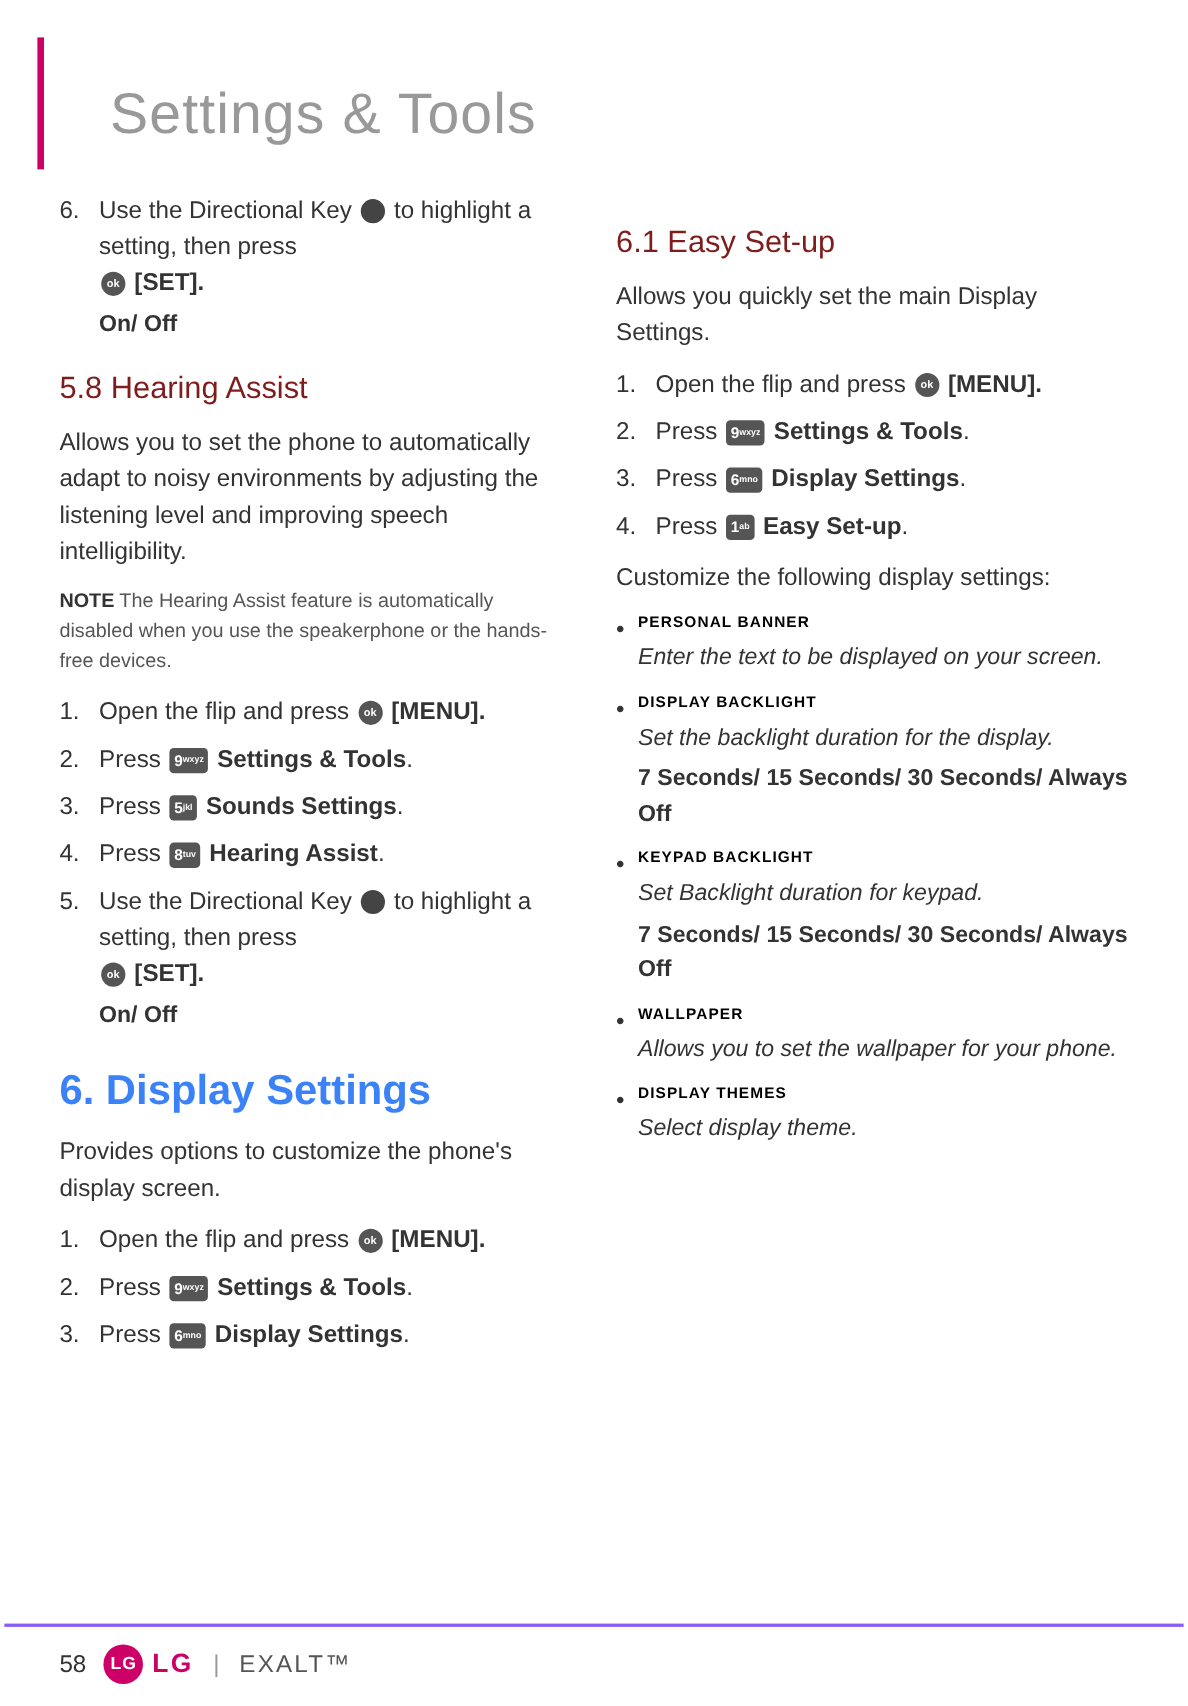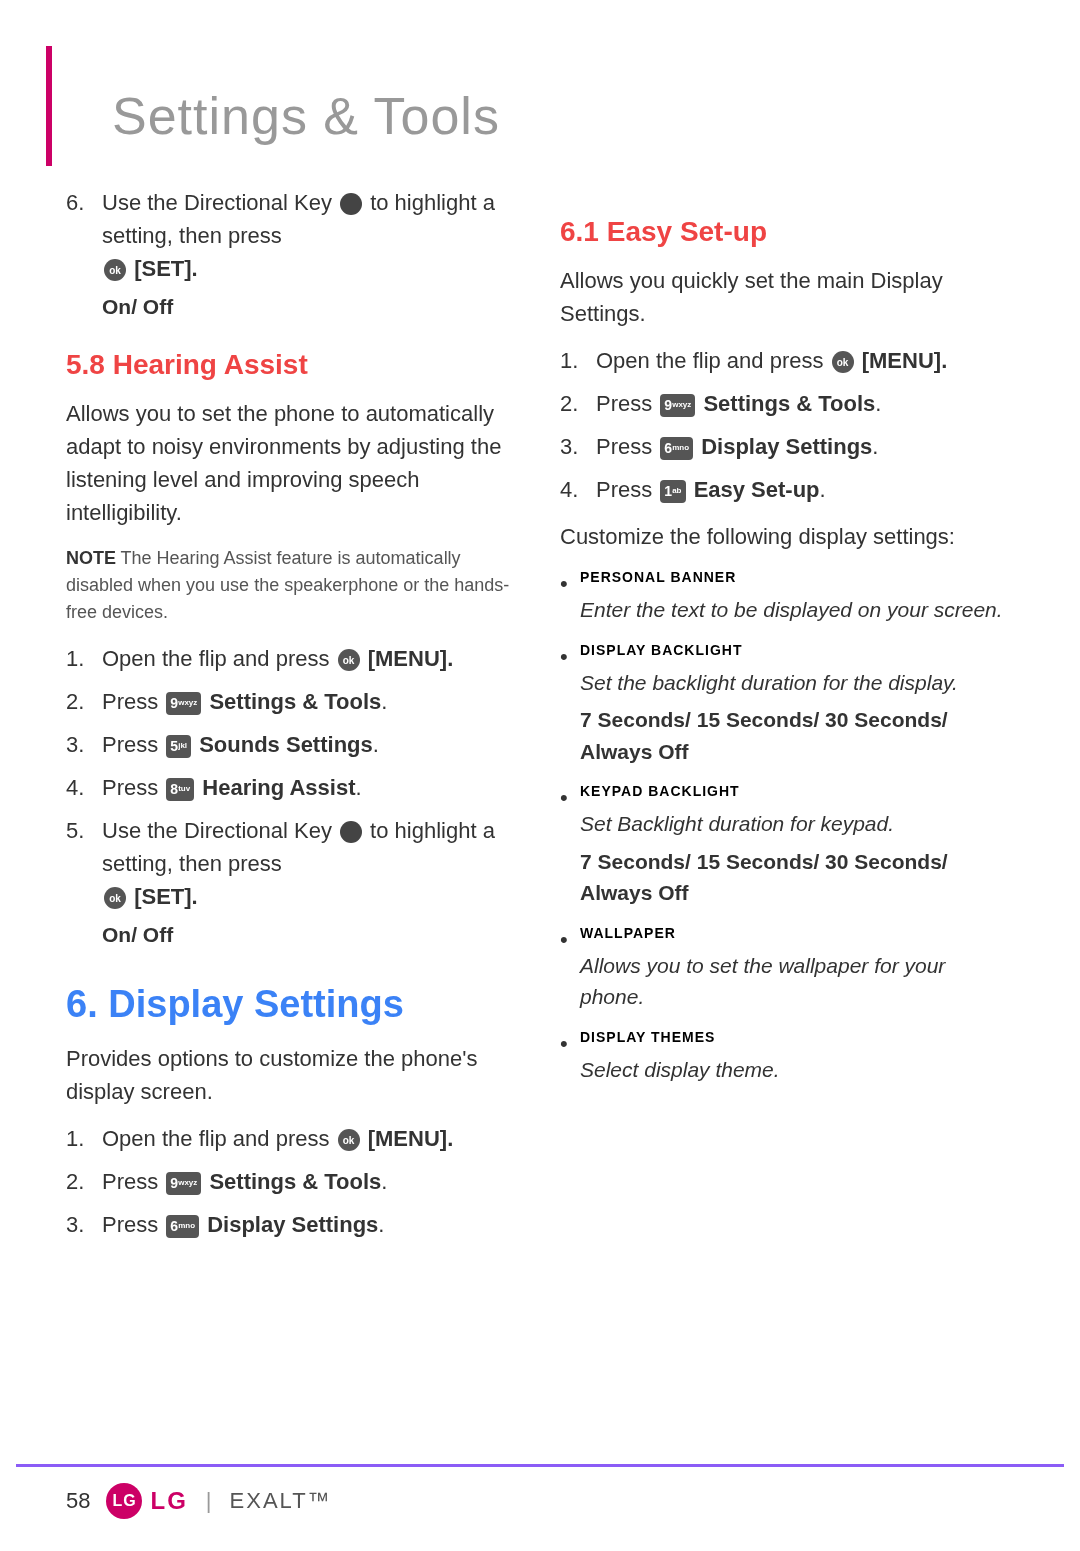--- a/index.html
+++ b/index.html
@@ -10,21 +10,21 @@
       font-family: 'Arial', sans-serif;
       color: #222;
       position: relative;
     }
 
     .page-container {
       display: flex;
       flex-direction: column;
       width: 1080px;
       min-height: 1551px;
-      padding: 16px;
+      padding: 4px;
     }
 
     
     .header {
       display: flex;
       align-items: flex-start;
       padding: 40px 60px 20px 60px;
       border-left: 6px solid #cc0066;
       margin-left: 30px;
       margin-top: 30px;
@@ -53,22 +53,22 @@
 
     
     .right-col {
       flex: 1;
       max-width: 480px;
     }
 
     
     .section-heading-pink {
       font-size: 28px;
-      color: #ef4444;
-      font-weight: 700;
+      color: #7f1d1d;
+      font-weight: 400;
       margin-bottom: 16px;
     }
 
     
     .section-heading-large {
       font-size: 38px;
       color: #3b82f6;
       font-weight: 600;
       margin-bottom: 16px;
     }

